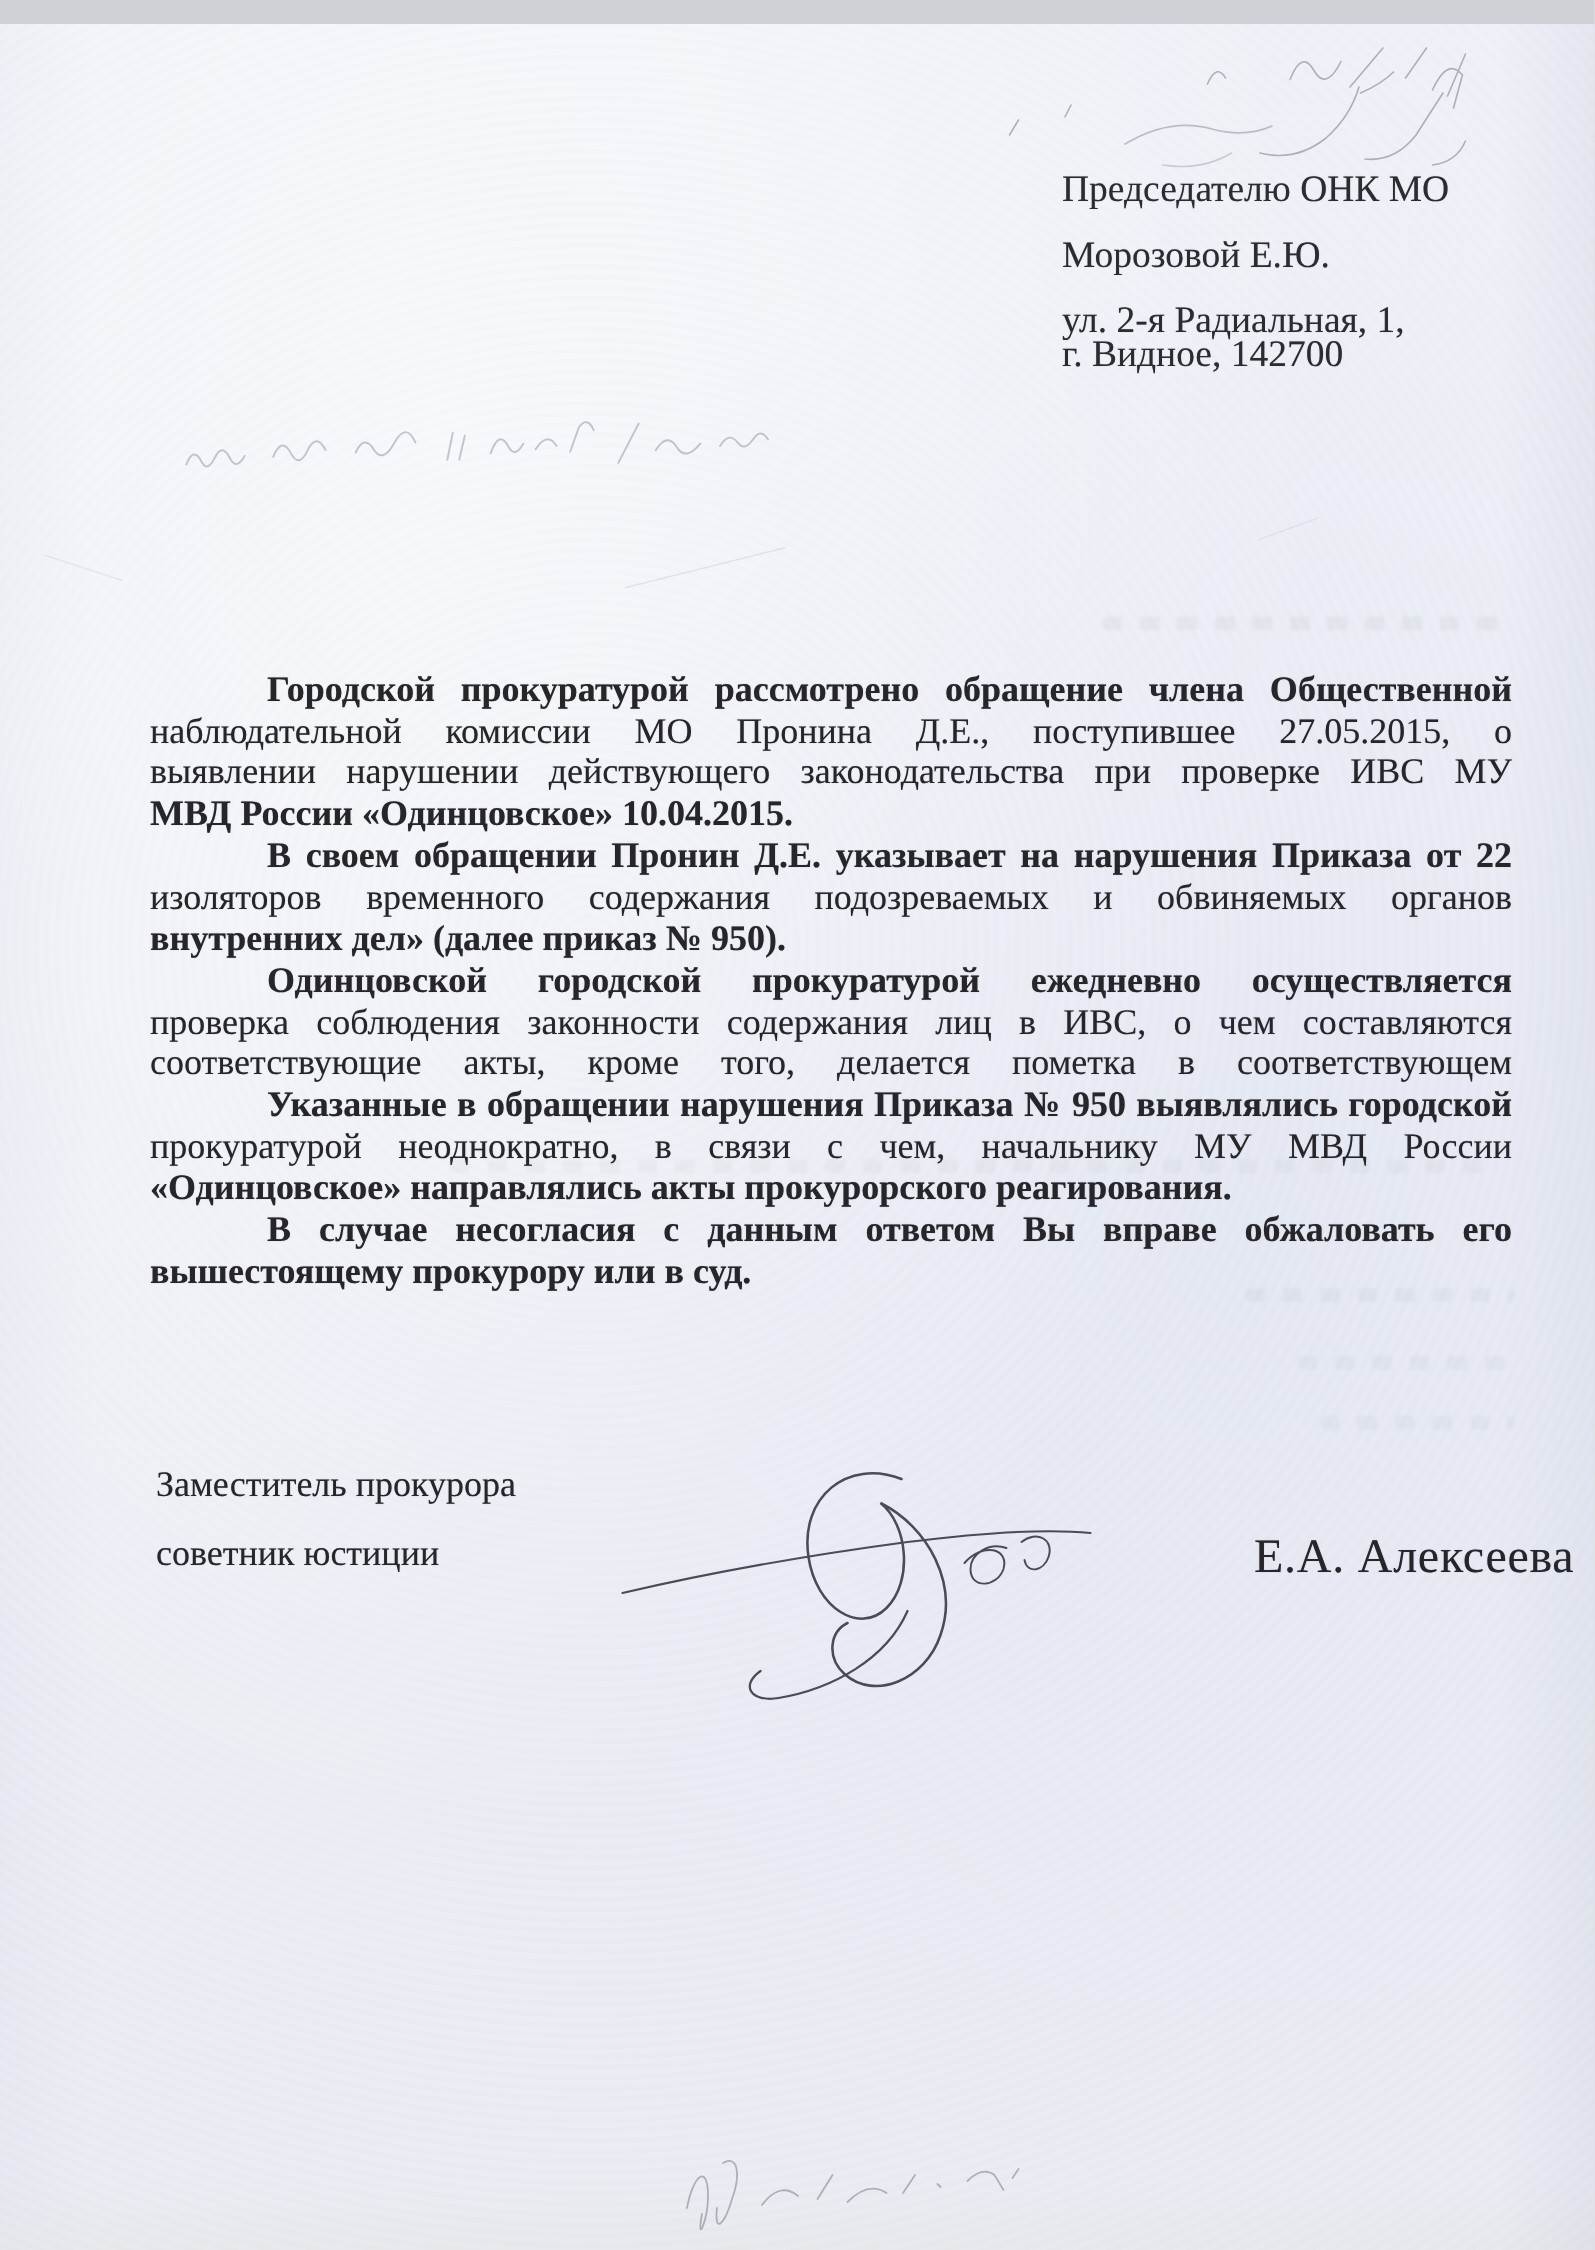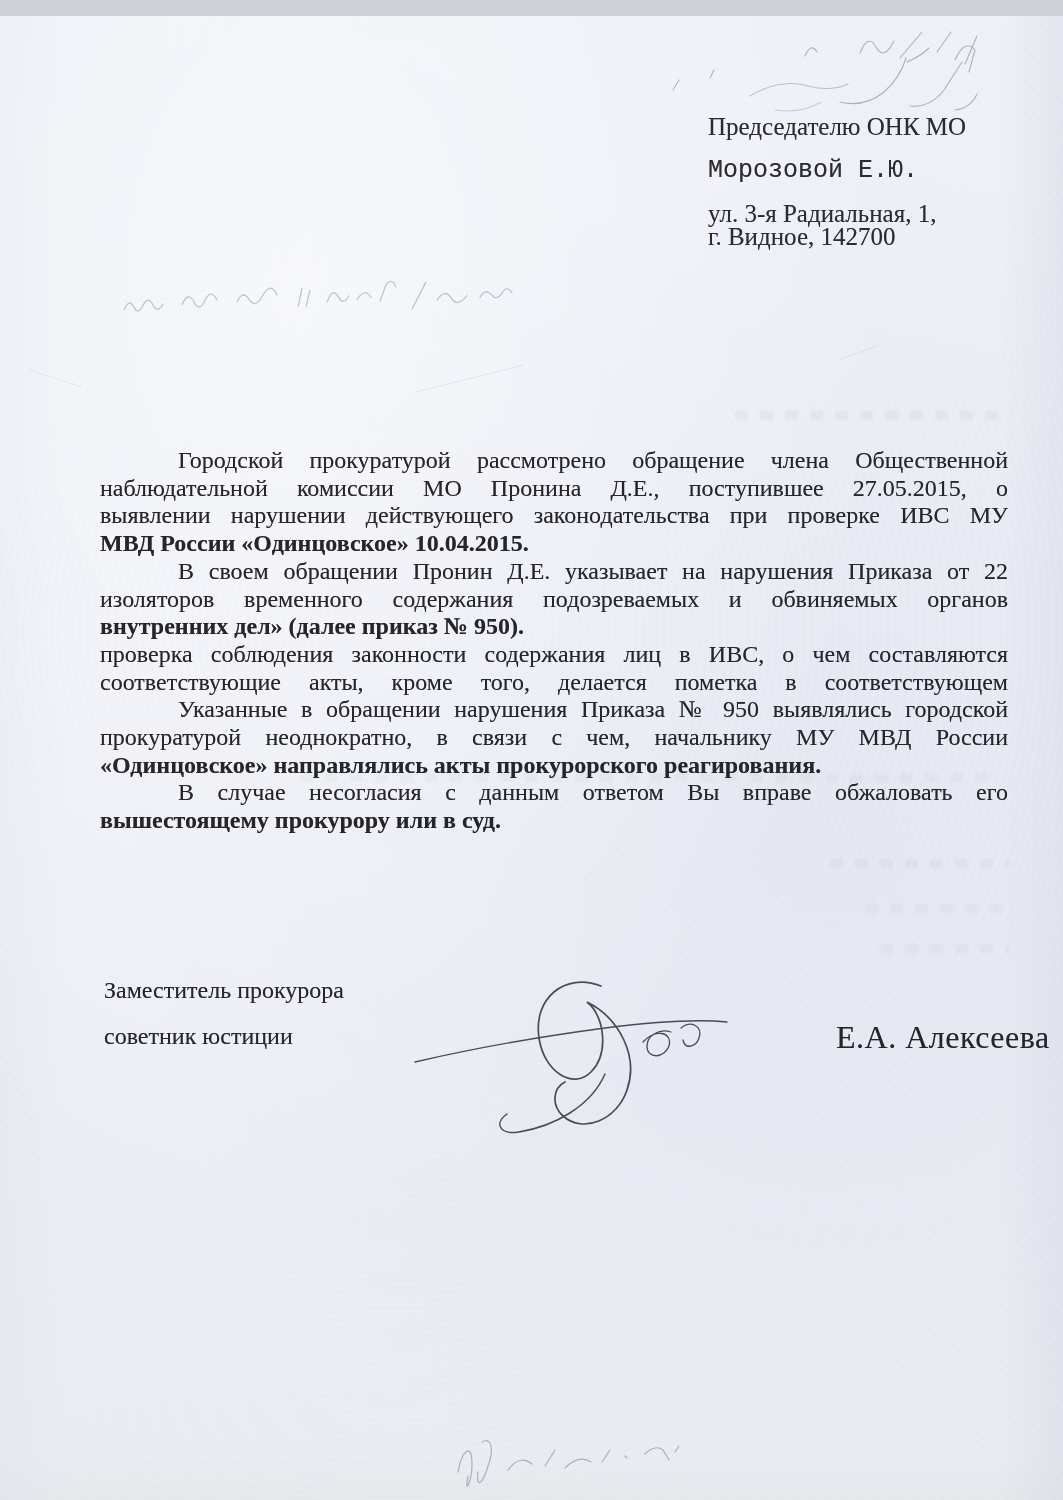--- a/index.html
+++ b/index.html
@@ -11,27 +11,27 @@
       radial-gradient(ellipse at 78% 55%, rgba(219,224,238,.5), rgba(219,224,238,0) 60%),
       linear-gradient(90deg, rgba(222,226,236,.35) 0%, rgba(255,255,255,0) 6%, rgba(255,255,255,0) 94%, rgba(205,210,222,.35) 100%),
       linear-gradient(180deg,#eff1f8 0%, #edeff6 60%, #eaecf3 96%, #e6e7ea 100%);
     background-color:#edeff6;
   }
   .texture{position:absolute;inset:0;pointer-events:none;opacity:.55;
     background-image:repeating-radial-gradient(circle at 37% 41%, rgba(255,255,255,.05) 0 3px, rgba(183,190,210,.05) 4px 7px);}
   
   .recipient{position:absolute;left:708px;top:99px;width:330px;font-size:25px;line-height:23px;white-space:nowrap;color:#2b2b30;text-shadow:0 0 .6px rgba(43,43,52,.4);}
   .recipient .r1{margin-bottom:21px;}
-  .recipient .r2{margin-bottom:20px;font-family:Liberation Mono, monospace;}
+  .recipient .r2{margin-bottom:20px;}
   
   .body-text{position:absolute;left:100px;top:431px;width:908px;font-size:24px;line-height:27.7px;color:#26262a;text-shadow:0 0 .6px rgba(40,40,48,.45);}
   .para{margin:0;}
   .line{text-align:justify;text-align-last:justify;}
   .line.last{text-align-last:left;font-weight:bold;}
-  .line.first{text-indent:78px;}
+  .line.first{text-indent:78px;font-weight:bold;}
   
   .sig-role1{position:absolute;left:104px;top:961px;font-size:24px;text-shadow:0 0 .6px rgba(40,40,48,.45);}
   .sig-role2{position:absolute;left:104px;top:1007px;font-size:24px;text-shadow:0 0 .6px rgba(40,40,48,.45);}
   .sig-name{position:absolute;left:836px;top:1003px;font-size:32px;letter-spacing:.5px;text-shadow:0 0 .6px rgba(40,40,48,.45);}
   
   .mark{position:absolute;pointer-events:none;}
   .scratch{position:absolute;height:1px;background:rgba(128,134,150,.45);pointer-events:none;}
   
   .bleed{position:absolute;height:9px;border-radius:4px;filter:blur(1px);pointer-events:none;
     background:repeating-linear-gradient(90deg, rgba(122,136,118,.16) 0 13px, rgba(122,136,118,0) 13px 25px);}
@@ -54,21 +54,21 @@
       <path d="M95 78 q30 -18 58 -10 q22 6 40 -2" opacity="0.8"></path>
       <path d="M185 84 q24 6 44 -10 q16 -14 22 -34"></path>
       <path d="M255 88 q20 2 34 -16 l18 -28 M300 92 q16 -2 22 -16"></path>
       <path d="M120 92 q26 4 46 -8" opacity="0.6"></path>
     </g>
   </svg>
 
   <div class="recipient">
     <div class="r1">Председателю ОНК МО</div>
     <div class="r2">Морозовой Е.Ю.</div>
-    <div class="r3">ул. 3-я Радиальная, 1,</div>
+    <div class="r3">ул. 2-я Радиальная, 1,</div>
     <div class="r4">г. Видное, 142700</div>
   </div>
 
   <svg class="mark" style="left:112px;top:250px;transform:rotate(-1deg);" width="440" height="60" viewBox="0 0 440 60">
     <g fill="none" stroke="#8d93a3" stroke-width="1.3" stroke-linecap="round" opacity="0.5">
       <path d="M12 40 q5 -12 10 -2 q4 8 9 -2 q5 -10 10 0 q4 9 10 -1"></path>
       <path d="M70 36 q6 -14 12 -2 q5 10 11 -2 q6 -12 12 0"></path>
       <path d="M125 34 q6 -12 12 -2 t14 -4 t14 0"></path>
       <path d="M190 22 l-4 18 M198 24 l-4 16"></path>
       <path d="M215 36 q6 -16 12 -4 q4 8 10 -2"></path>
@@ -95,20 +95,21 @@
         <div class="line">наблюдательной комиссии МО Пронина Д.Е., поступившее 27.05.2015, о</div>
         <div class="line">выявлении нарушении действующего законодательства при проверке ИВС МУ</div>
         <div class="line last">МВД России «Одинцовское» 10.04.2015.</div>
       </div>
       <div class="para">
         <div class="line first">В своем обращении Пронин Д.Е. указывает на нарушения Приказа от 22</div>
         <div class="line">изоляторов временного содержания подозреваемых и обвиняемых органов</div>
         <div class="line last">внутренних дел» (далее приказ № 950).</div>
       </div>
       <div class="para">
+        <div class="line first">Одинцовской городской прокуратурой ежедневно осуществляется</div>
         <div class="line">проверка соблюдения законности содержания лиц в ИВС, о чем составляются</div>
         <div class="line">соответствующие акты, кроме того, делается пометка в соответствующем</div>
       </div>
       <div class="para">
         <div class="line first">Указанные в обращении нарушения Приказа № 950 выявлялись городской</div>
         <div class="line">прокуратурой неоднократно, в связи с чем, начальнику МУ МВД России</div>
         <div class="line last">«Одинцовское» направлялись акты прокурорского реагирования.</div>
       </div>
       <div class="para">
         <div class="line first">В случае несогласия с данным ответом Вы вправе обжаловать его</div>

